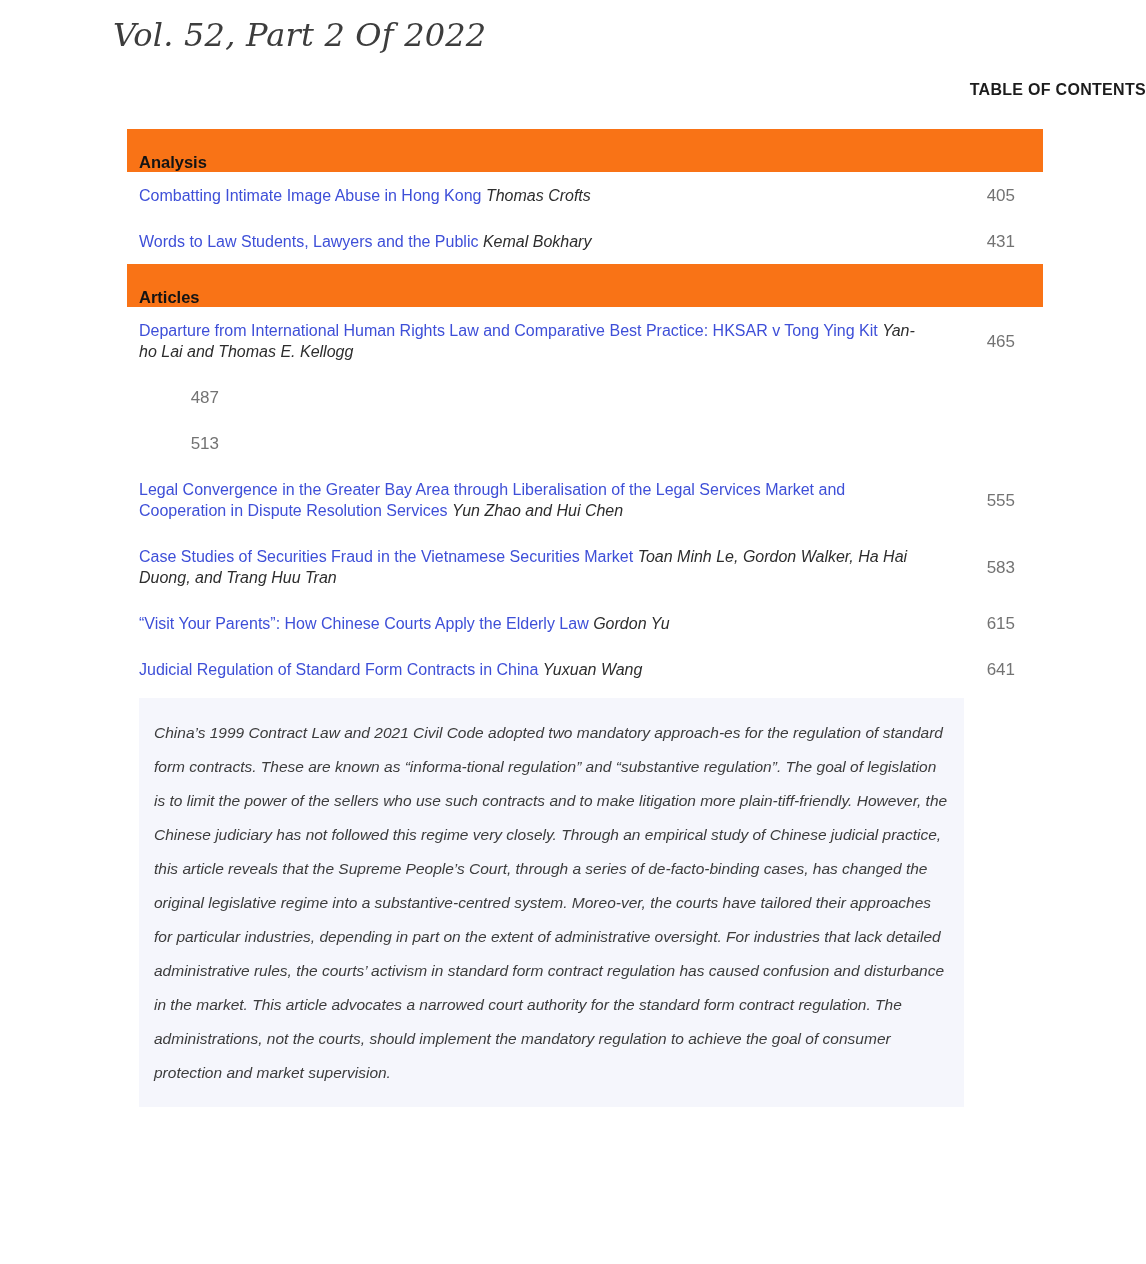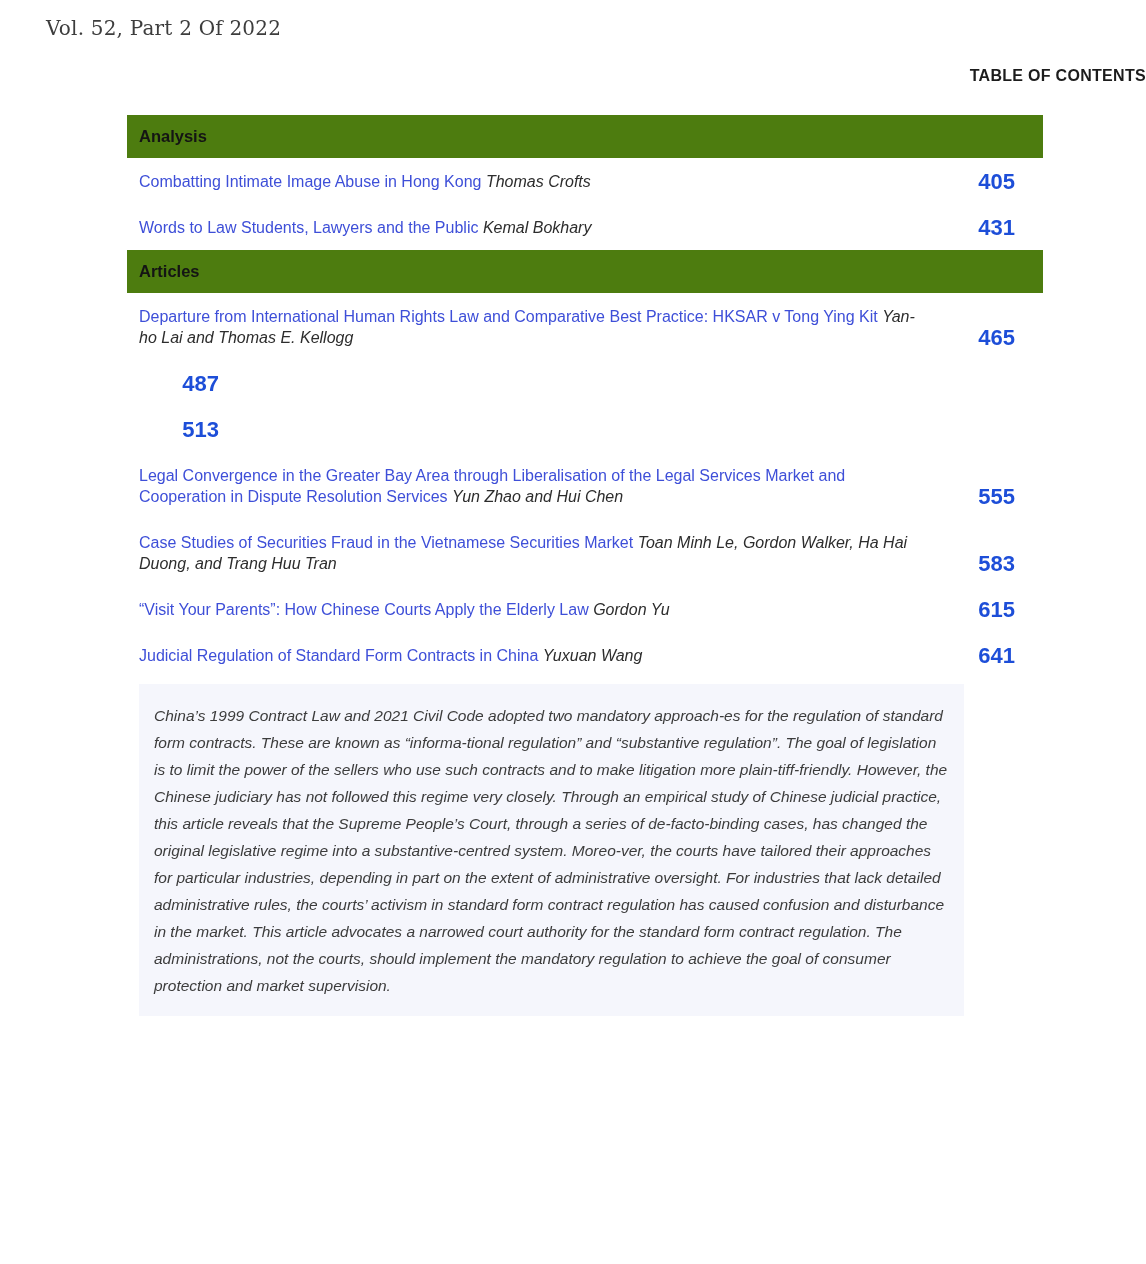--- a/index.html
+++ b/index.html
@@ -7,55 +7,56 @@
     padding: 0;
     background: #ffffff;
     width: 1146px;
     font-family: "Liberation Sans", sans-serif;
     color: #222222;
     -webkit-font-smoothing: antialiased;
   }
   .page { width: 1146px; min-height: 1264px; background: #ffffff; }
 
   .vol-title {
-    margin: 16px 0 0 46px;
+    margin: 16px 0 0 113px;
     font-family: "DejaVu Serif", serif;
     font-weight: normal;
-    font-size: 20px;
+    font-size: 32px;
     color: #3d3d3d;
     letter-spacing: 0.2px;
+    font-style: italic;
   }
   .toc-heading {
     margin: 27px 0 0 75px;
     font-size: 16px;
     font-weight: bold;
     color: #1c1c1c;
     letter-spacing: 0.3px;
     text-align: right;
   }
 
   .toc { margin: 30px 0 0 127px; width: 916px; }
 
   .section-bar {
-    background: #4d7c0f;
+    background: #f97316;
     height: 43px;
     display: flex;
-    align-items: center;
+    align-items: flex-end;
     padding-left: 12px;
     box-sizing: border-box;
   }
   .section-label {
     font-size: 16.5px;
     font-weight: bold;
     color: #141414;
   }
 
   .toc-row {
     display: flex;
-    align-items: flex-end;
+    align-items: center;
     padding: 13px 0 12px 12px;
     box-sizing: border-box;
   }
   .entry-text {
     flex: 1 1 auto;
     font-size: 16px;
     line-height: 21px;
     padding-right: 14px;
   }
   a.entry-link {
@@ -64,37 +65,36 @@
     cursor: pointer;
   }
   .entry-authors {
     font-style: italic;
     color: #2d2d2d;
   }
   .page-num {
     flex: 0 0 80px;
     text-align: right;
     padding-right: 28px;
-    font-size: 22px;
+    font-size: 17px;
     line-height: 21px;
-    color: #1d4ed8;
-    font-weight: bold;
+    color: #737373;
   }
 
   .abstract-box {
     margin: 6px 0 0 12px;
     width: 825px;
     box-sizing: border-box;
     background: #f5f6fc;
     padding: 18px 15px 17px 15px;
   }
   .abstract-text {
     font-size: 15.5px;
     font-style: italic;
-    line-height: 27px;
+    line-height: 34px;
     color: #3c3c3c;
   }
 </style>
 </head>
 <body>
 
 <div class="page">
 
   <h1 class="vol-title">Vol. 52, Part 2 Of 2022</h1>
 

